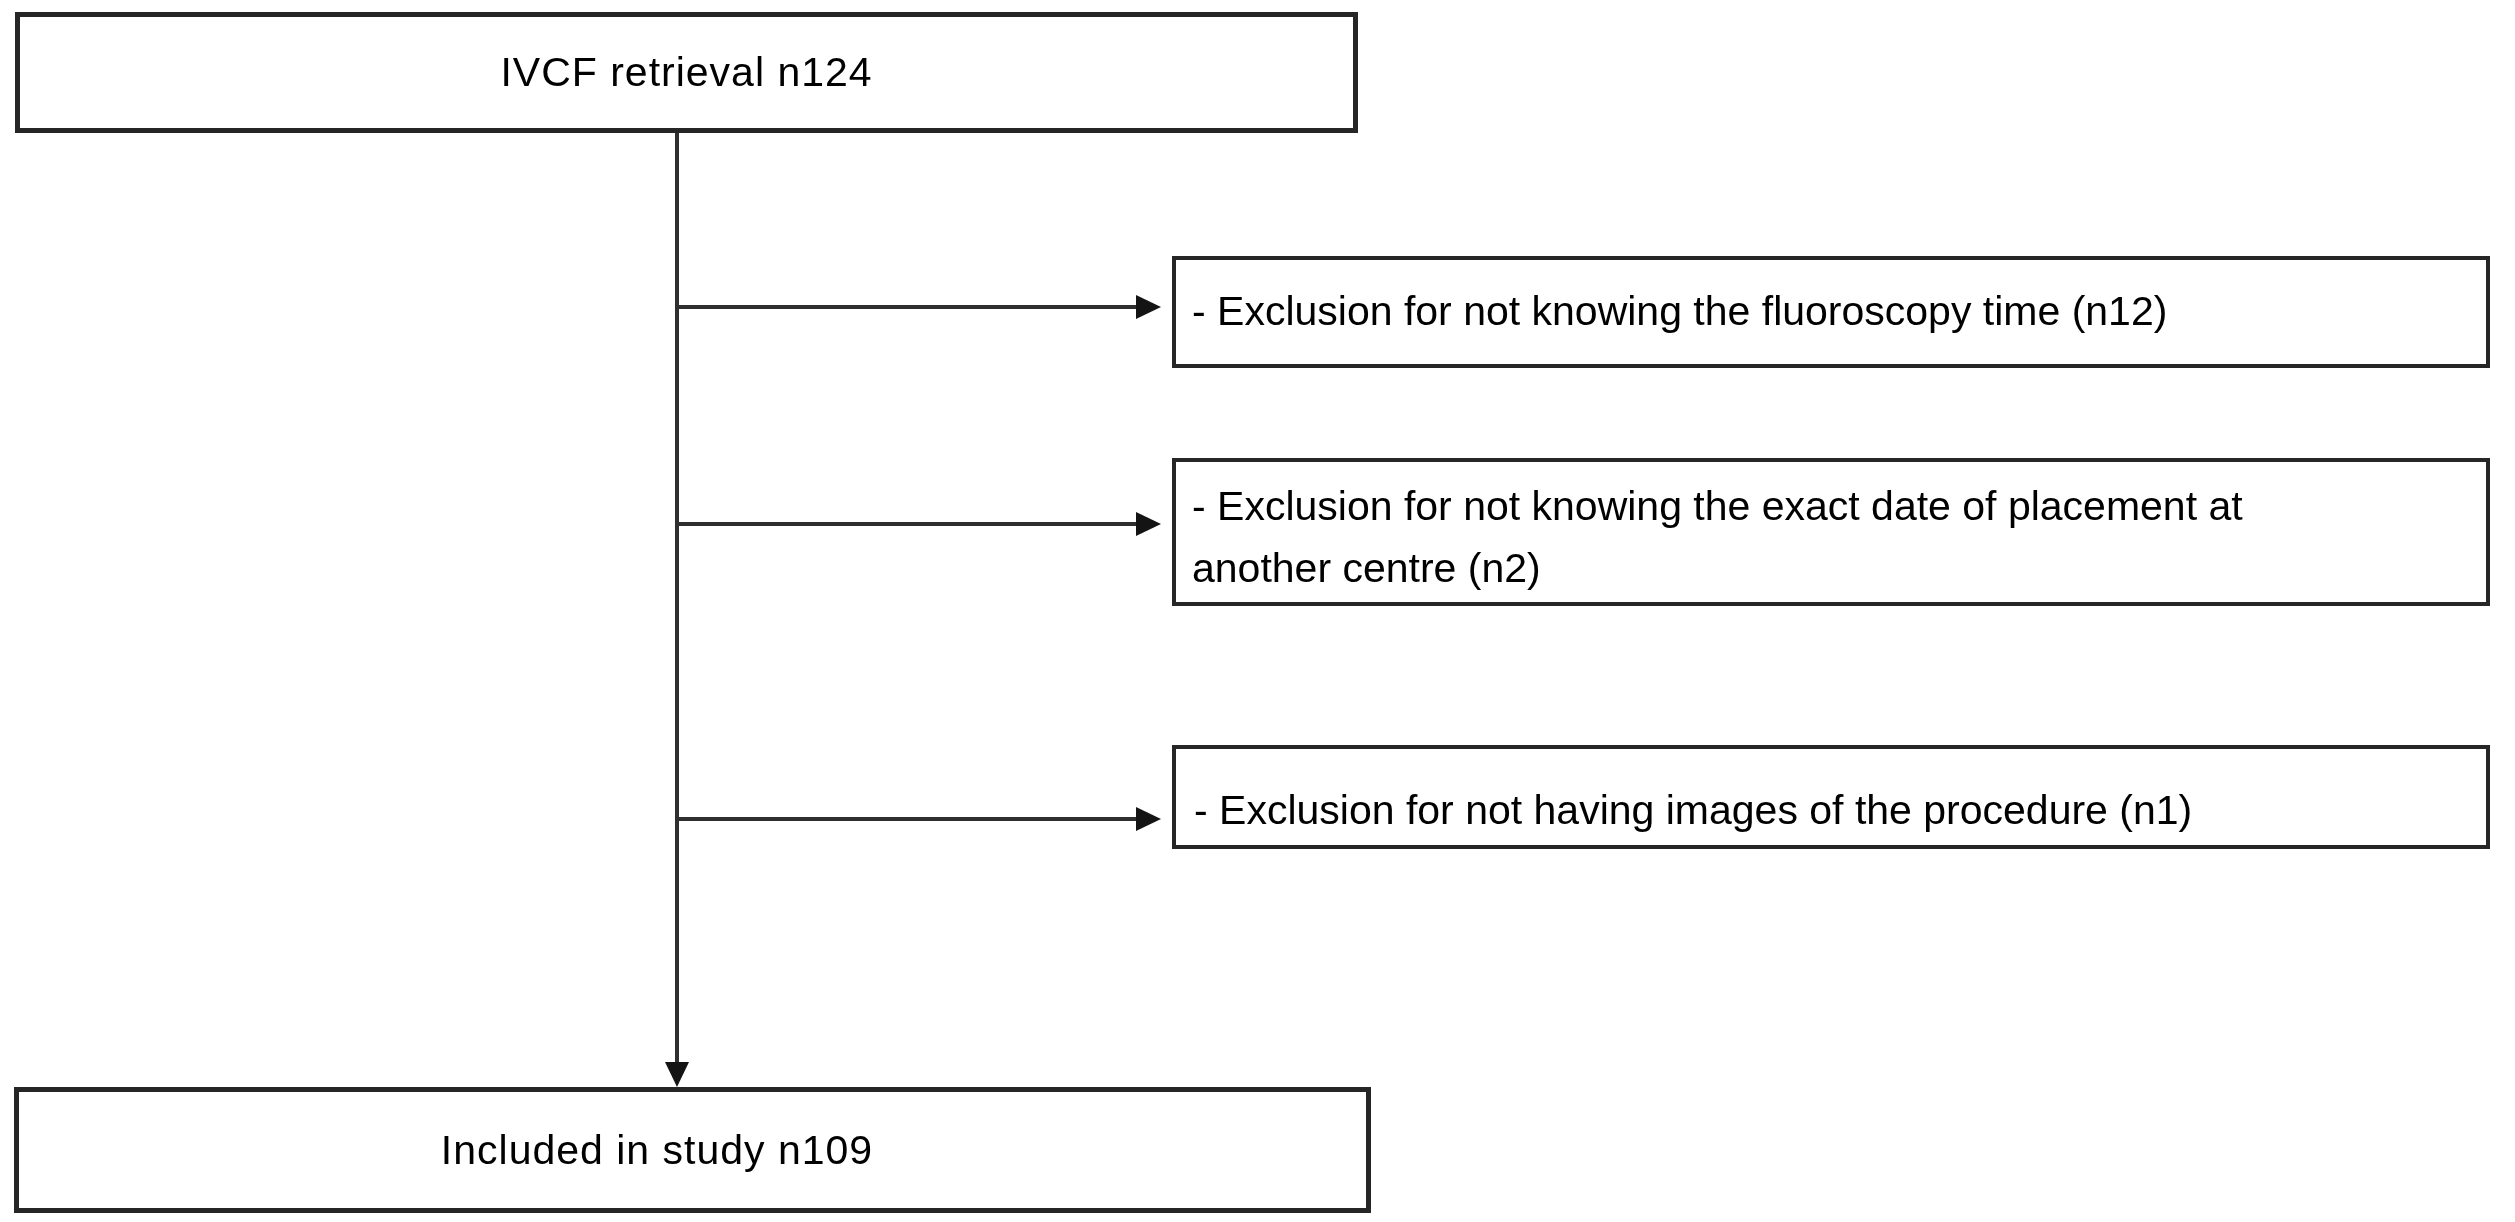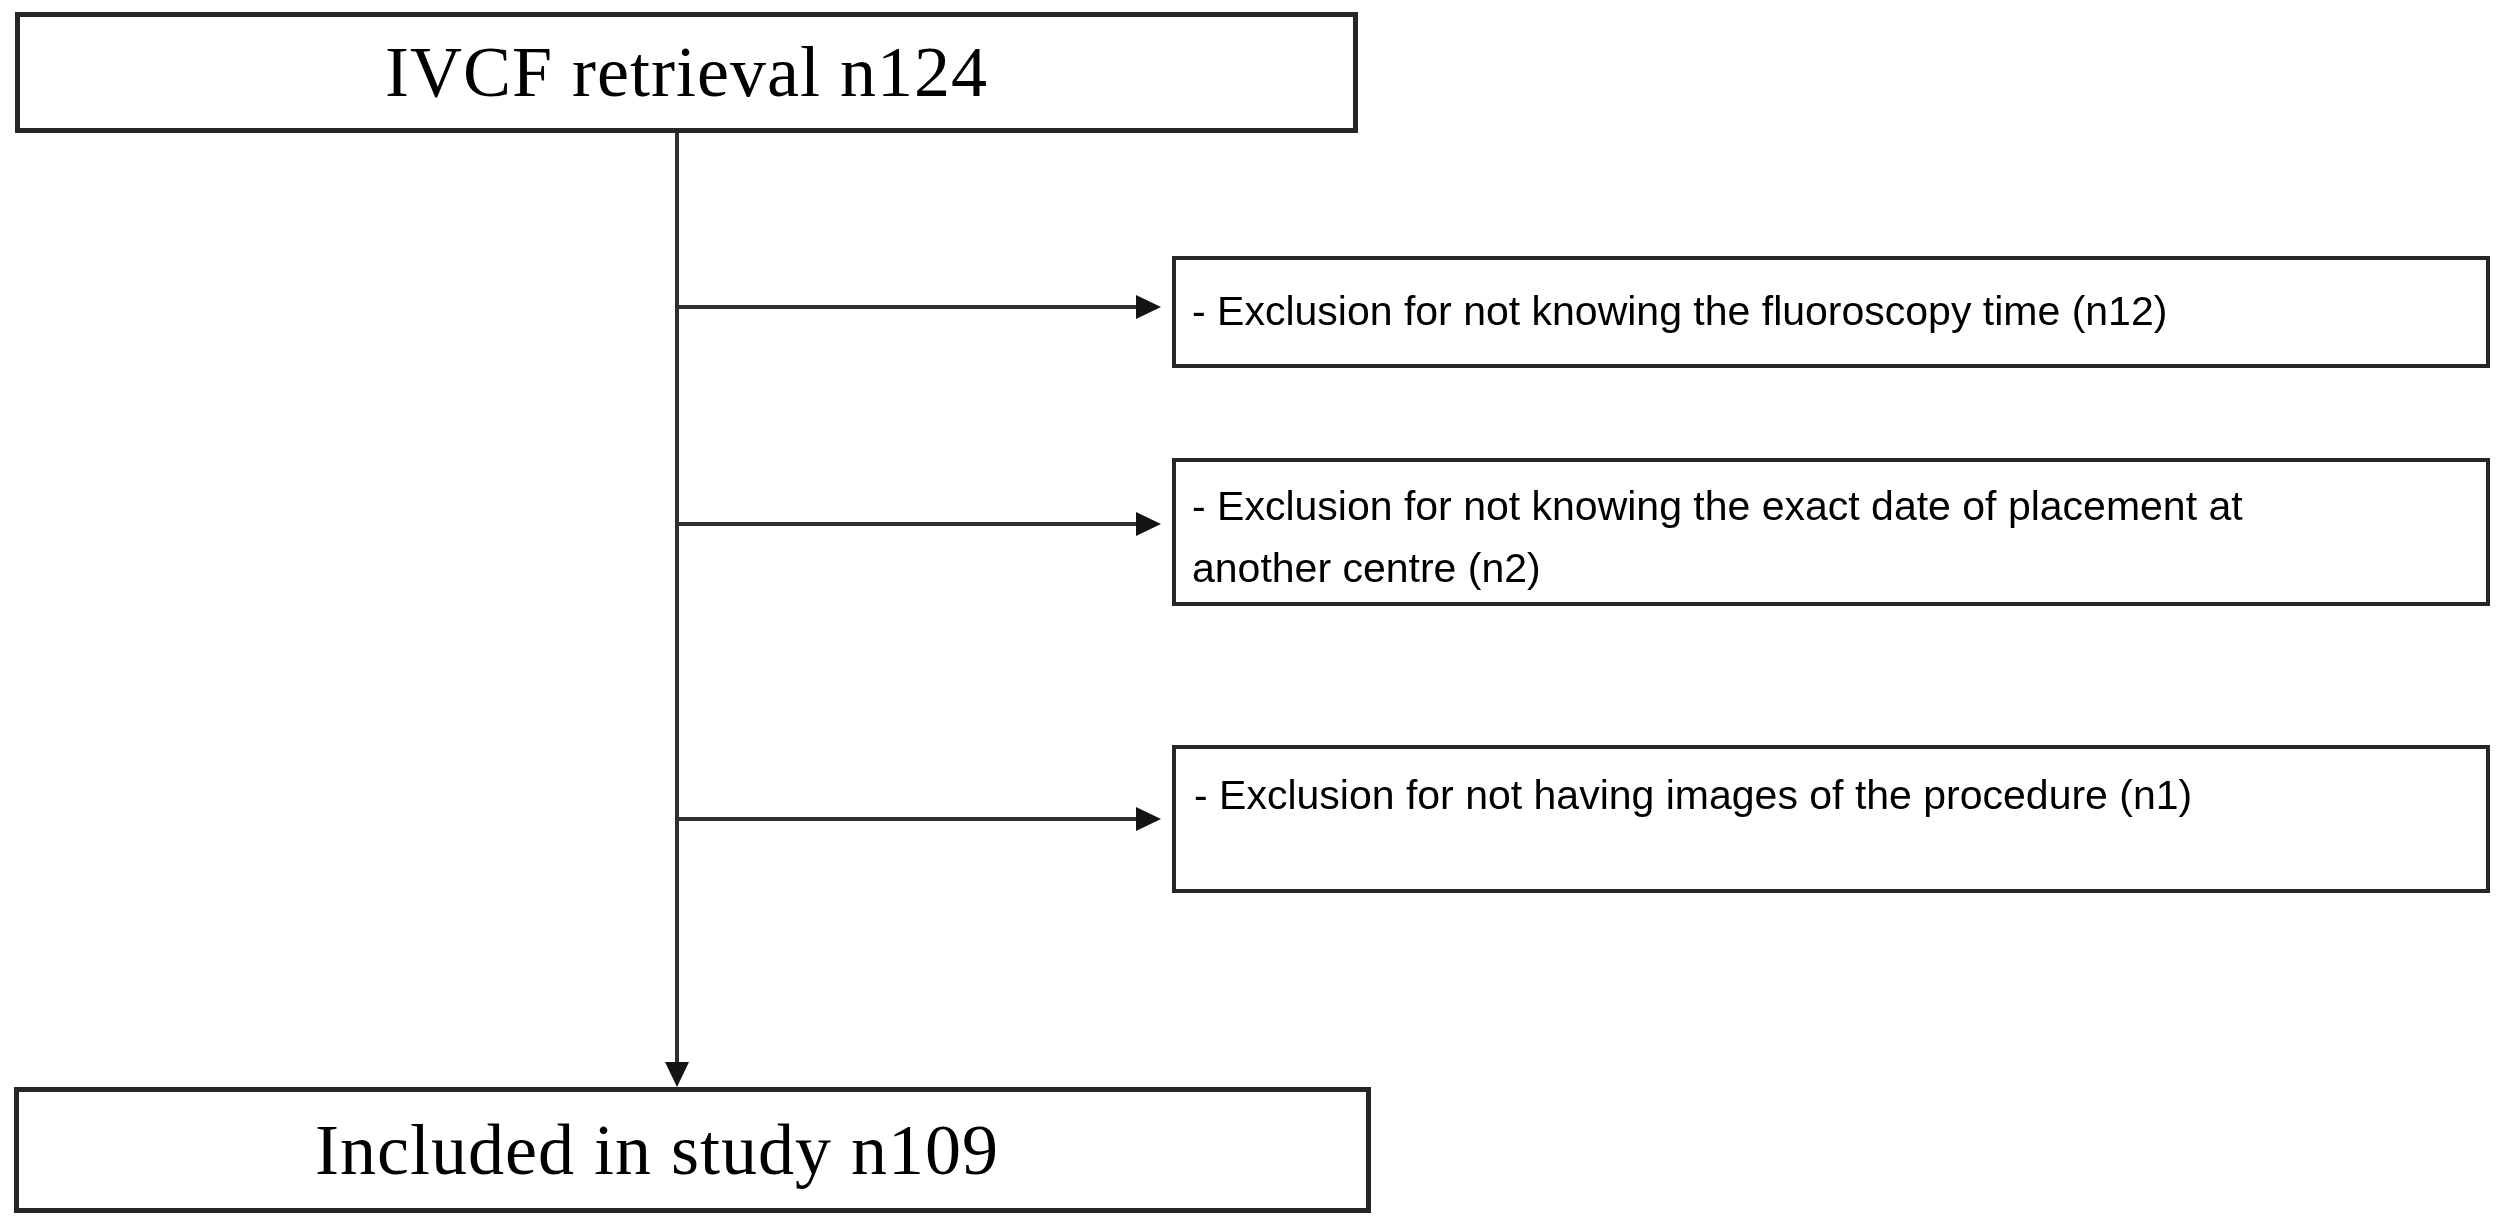--- a/index.html
+++ b/index.html
@@ -22,39 +22,38 @@
     background: var(--bg, #ffffff);
     border: 4px solid var(--border, #262626);
   }
   .box.big {
     border-width: 5px;
     display: flex;
     align-items: center;
     justify-content: center;
   }
   .box.big .label {
-    font-size: 72px;
+    font-size: 41px;
     letter-spacing: 1px;
     white-space: nowrap;
-    font-family: Liberation Serif, serif;
   }
   .source-box   { left: 15px;  top: 12px;   width: 1343px; height: 121px; }
   .included-box { left: 14px;  top: 1087px; width: 1357px; height: 126px;
                   padding-right: 71px; }
   .excl-box {
     left: 1172px;
     width: 1318px;
     font-size: 41px;
     line-height: 1.5;
   }
   .excl-box .label { display: block; max-width: 1140px; }
   .excl-1 { top: 256px; height: 112px;  display: flex; align-items: center;
             padding-left: 16px; }
   .excl-2 { top: 458px; height: 148px; padding: 14px 30px 8px 16px; }
-  .excl-3 { top: 745px; height: 148px; padding: 16px 30px 0 18px; }
+  .excl-3 { top: 745px; height: 104px; padding: 31px 30px 0 18px; }
 
   .vline {
     position: absolute;
     left: 675px; top: 133px;
     width: 4px; height: 930px;
     background: var(--line, #2f2f2f);
   }
   .hline {
     position: absolute;
     left: 677px;

